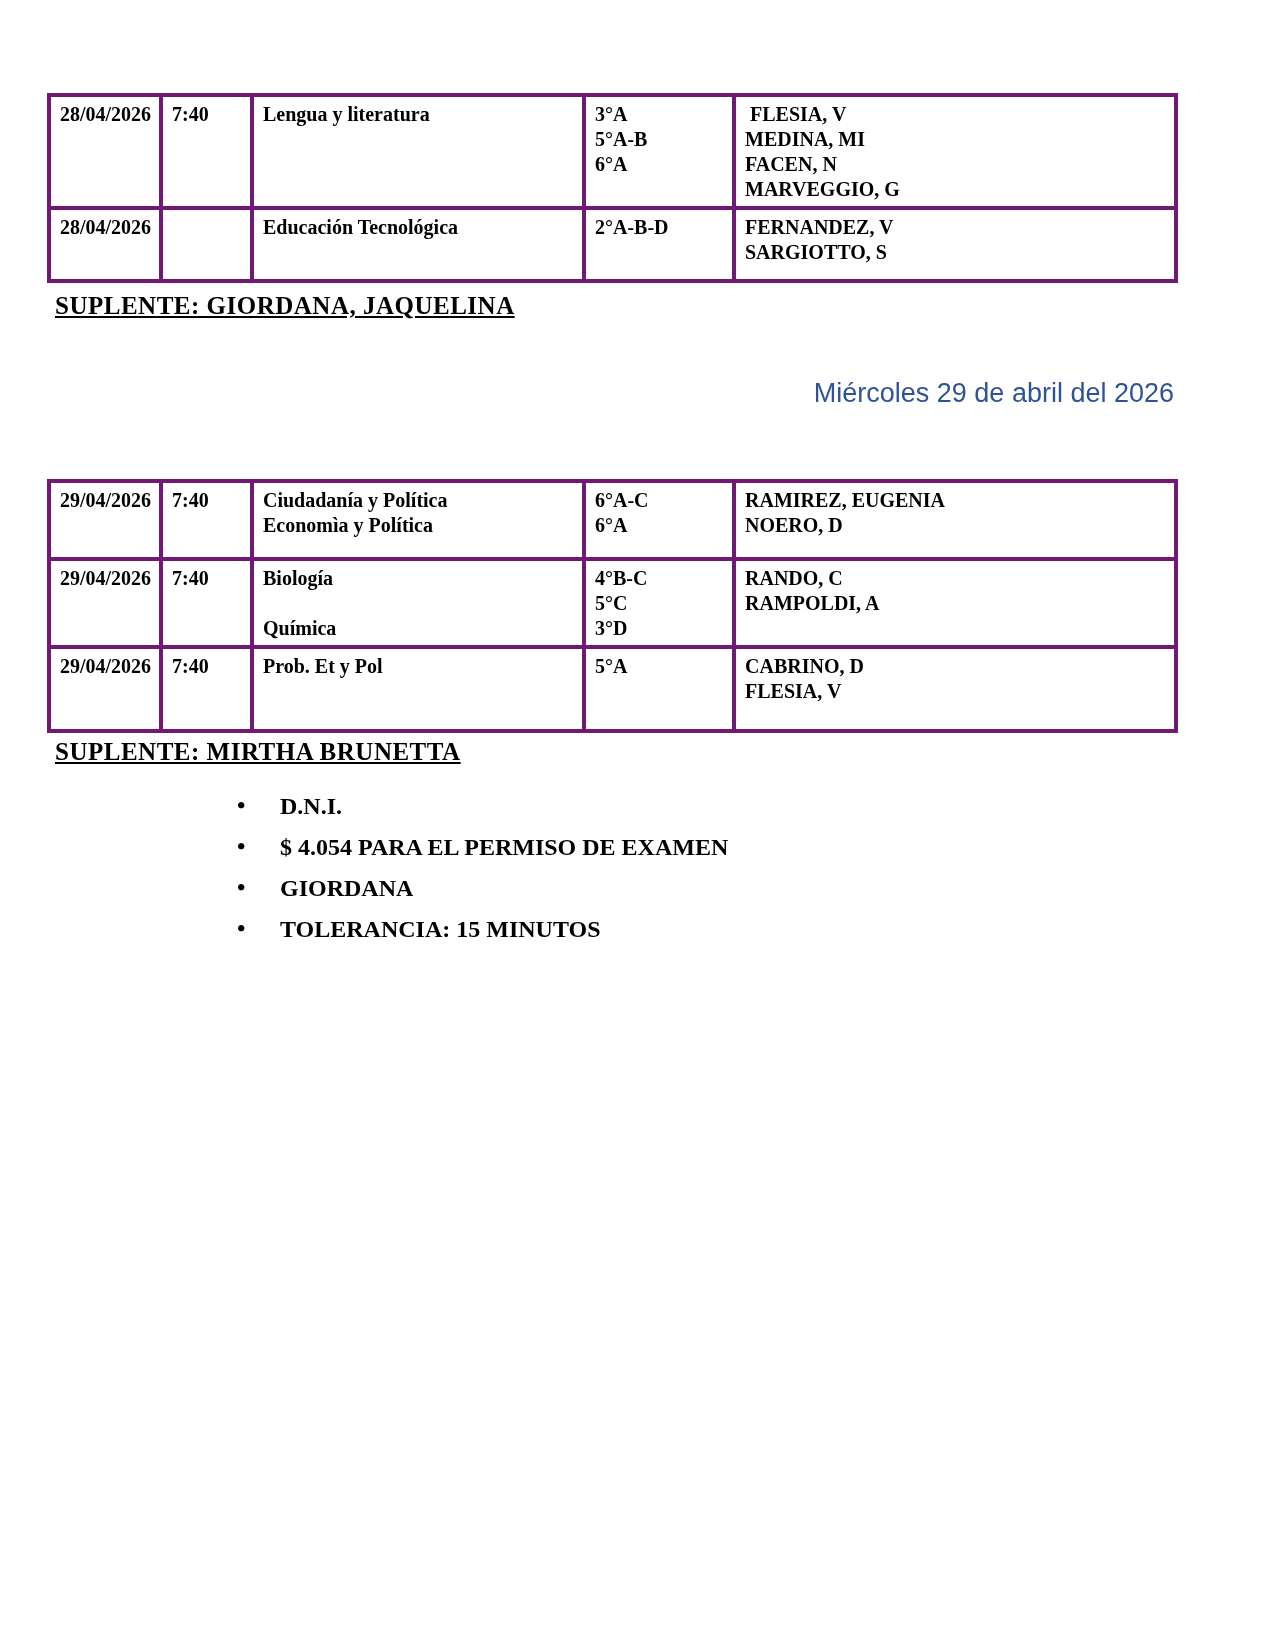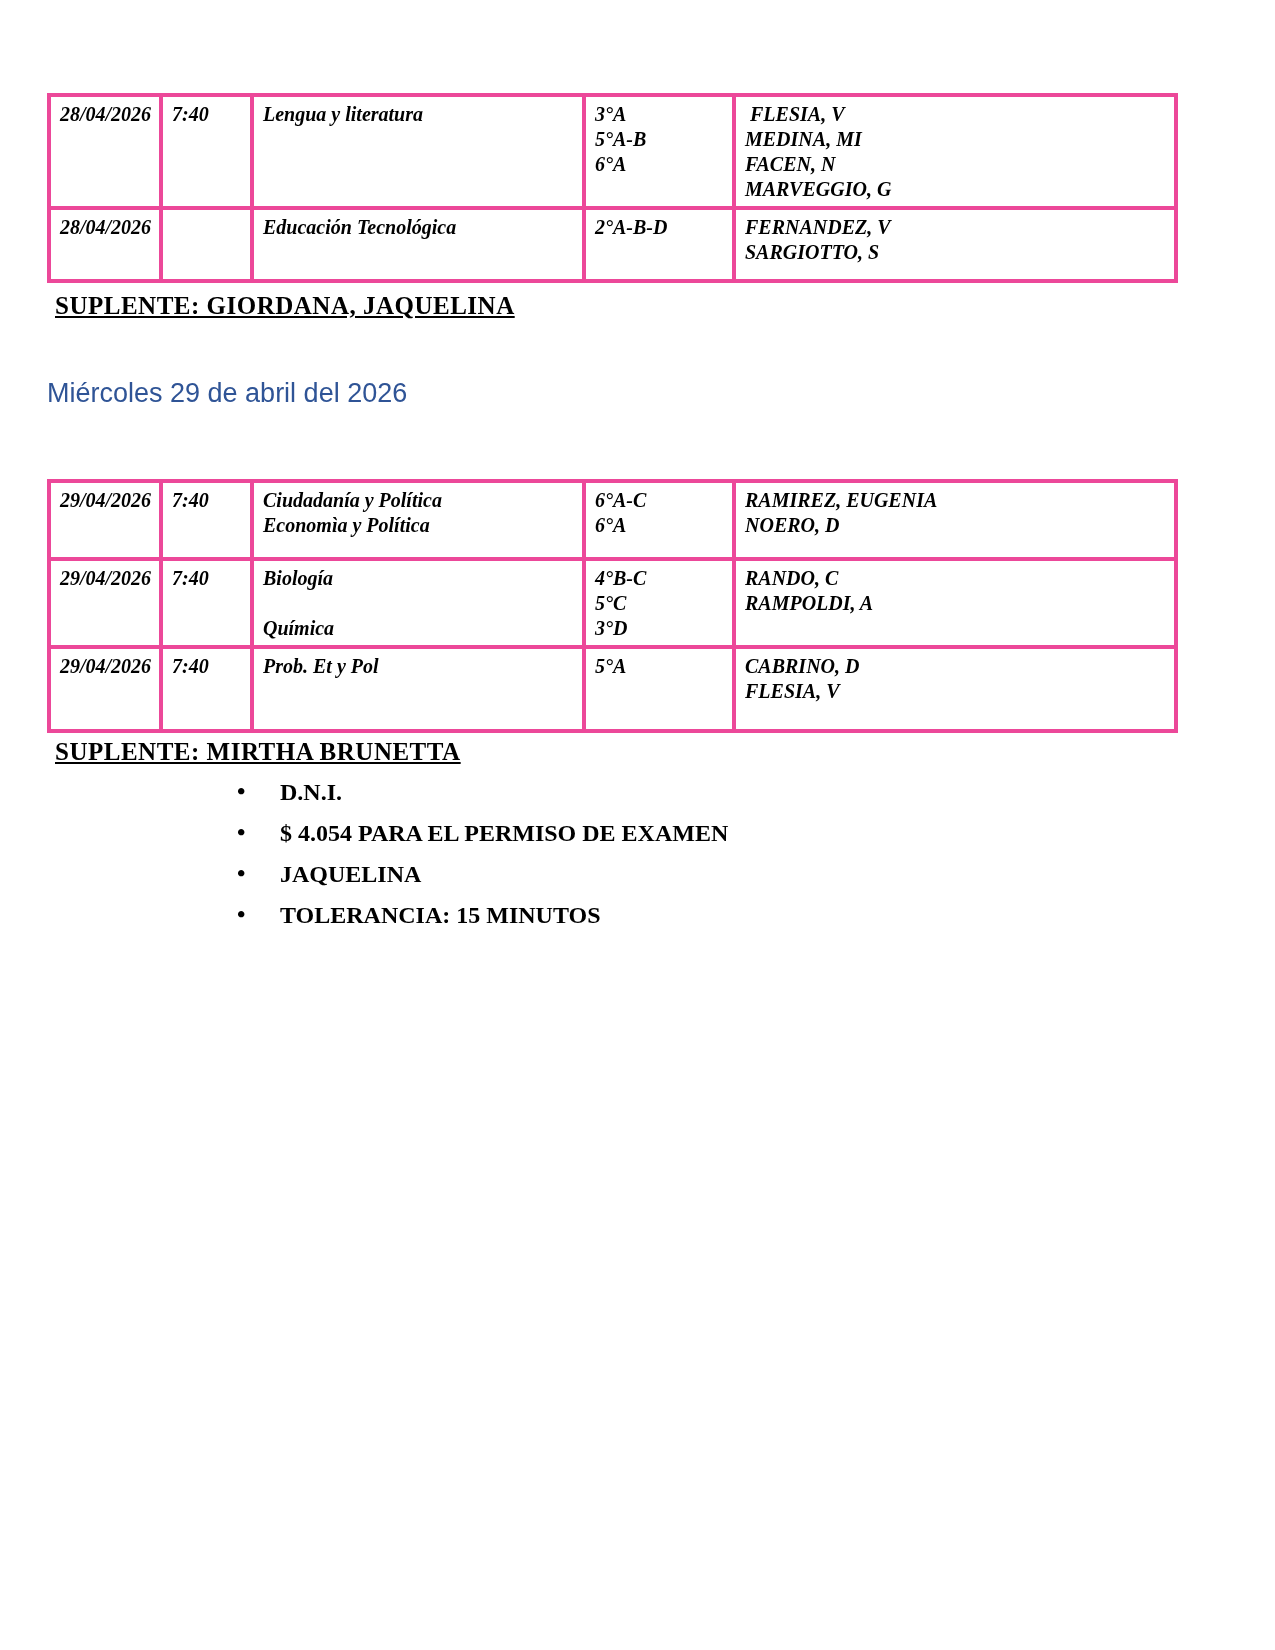--- a/index.html
+++ b/index.html
@@ -17,25 +17,24 @@
     padding: 93px 101px 0 47px;
   }
   .content { width: 1127px; }
 
   table.schedule {
     border-collapse: collapse;
     table-layout: fixed;
     width: 1127px;
   }
   table.schedule td {
-    border: 4px solid #ec4899;
+    border: 4px solid #701a75;
     vertical-align: top;
     padding: 5px 9px 4px 9px;
     font-weight: bold;
-    font-style: italic;
     font-size: 20px;
     line-height: 25px;
     white-space: pre-wrap;
     overflow: hidden;
   }
   col.c-date    { width: 112px; }
   col.c-time    { width: 91px;  }
   col.c-subject { width: 332px; }
   col.c-course  { width: 150px; }
   col.c-teacher { width: 442px; }
@@ -51,40 +50,40 @@
     font-weight: bold;
     font-size: 25px;
     line-height: 33px;
     letter-spacing: 0.5px;
     text-decoration: underline;
   }
   .suplente-2 { margin-top: 2px; }
 
   .day-heading {
     margin: 52px 0 0 0;
-    text-align: left;
+    text-align: right;
     font-family: "Liberation Sans", sans-serif;
     font-weight: 400;
     font-size: 27px;
     line-height: 38px;
   }
   .table-2 { margin-top: 67px; }
 
   .requisitos-title {
     margin: 67px 0 0 8px;
     font-weight: bold;
     font-size: 25px;
     line-height: 33px;
     text-decoration: underline;
     text-decoration-thickness: 2px;
     text-underline-offset: 4px;
   }
   ul.requisitos-list {
     list-style: none;
-    margin: 10px 0 0 0;
+    margin: 24px 0 0 0;
     padding: 0;
   }
   ul.requisitos-list li {
     position: relative;
     margin: 0 0 12px 0;
     padding-left: 233px;
     font-weight: bold;
     font-size: 24px;
     line-height: 29px;
   }
@@ -178,17 +177,17 @@
       </tr>
     </tbody>
   </table>
 
   <p class="suplente suplente-2">SUPLENTE: MIRTHA BRUNETTA</p>
 
 
   <ul class="requisitos-list">
     <li>D.N.I.</li>
     <li>$ 4.054 PARA EL PERMISO DE EXAMEN</li>
-    <li>JAQUELINA</li>
+    <li>GIORDANA</li>
     <li>TOLERANCIA: 15 MINUTOS</li>
   </ul>
 
 </div>
 
 </body></html>

